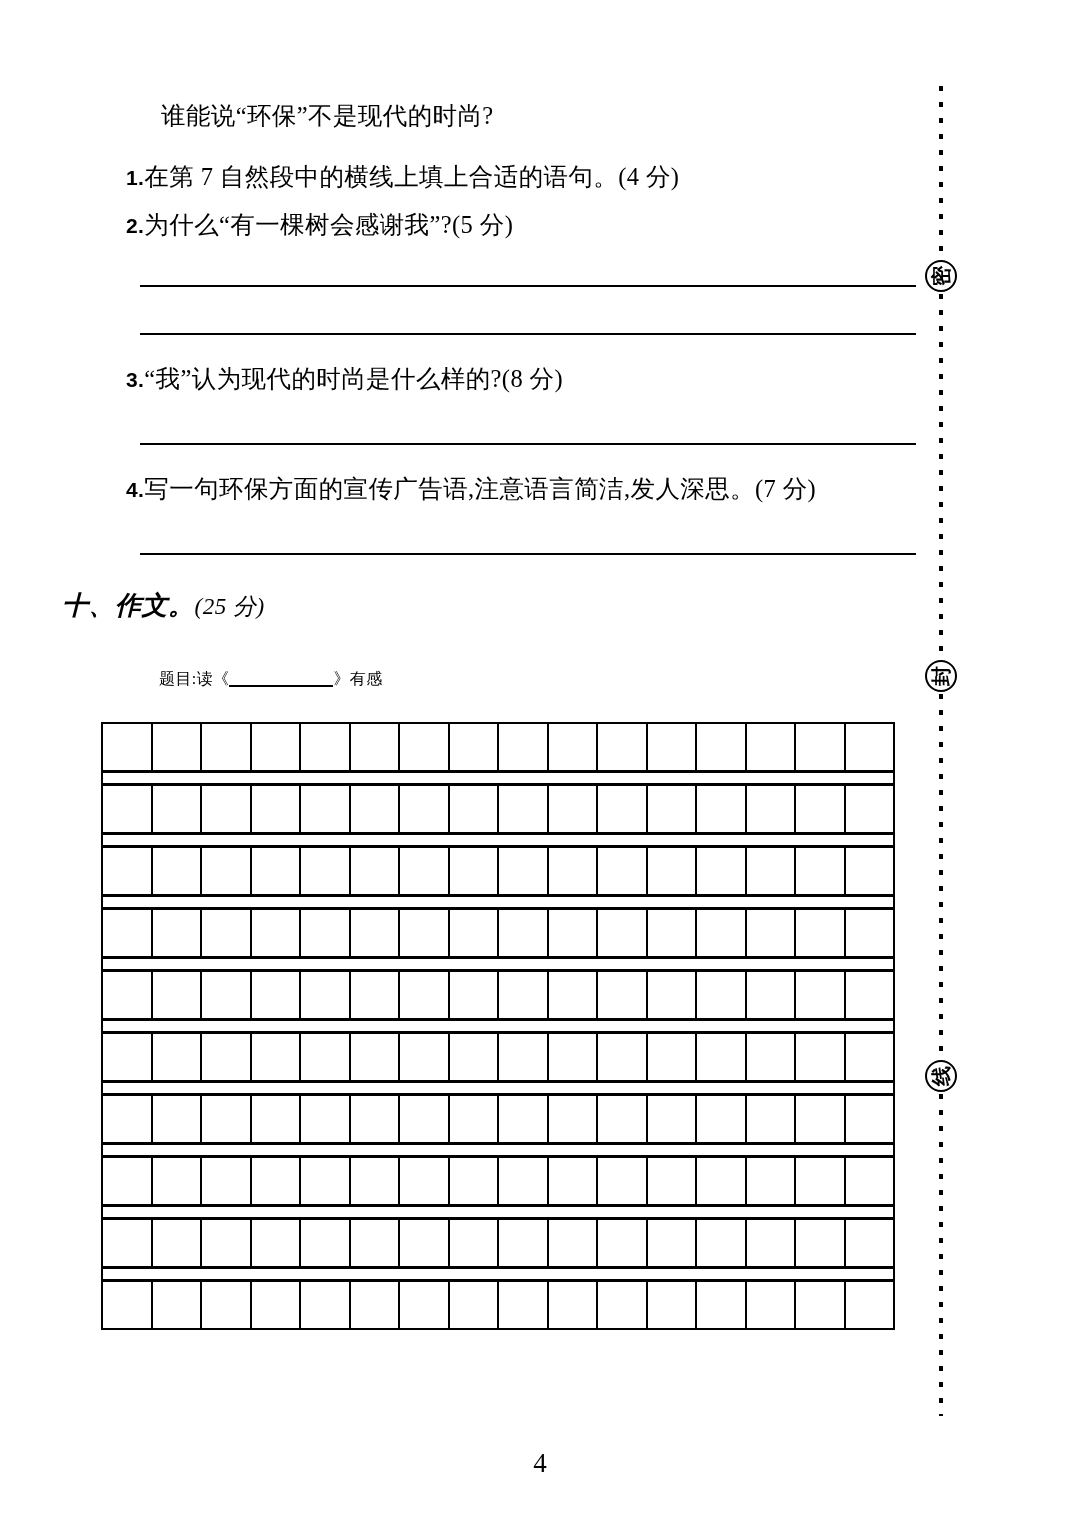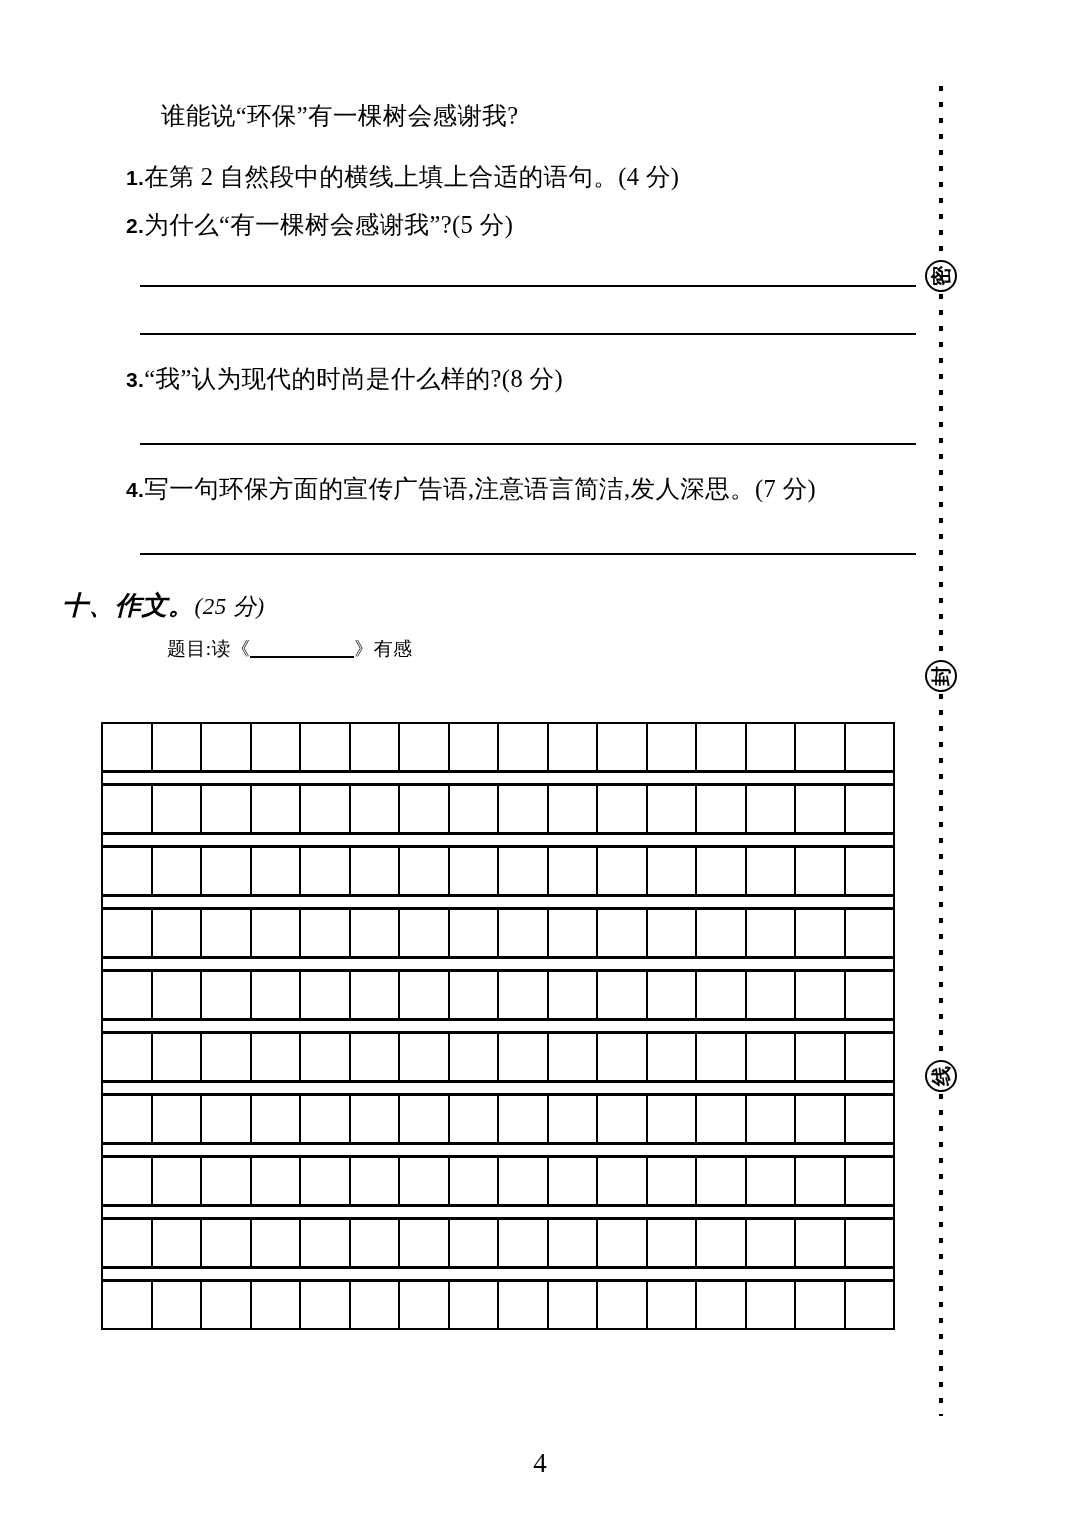--- a/index.html
+++ b/index.html
@@ -78,24 +78,25 @@
     font-style: italic;
   }
   .sec-head .pts {
     font-family: "Liberation Serif", serif;
     font-weight: normal;
     font-size: 23px;
   }
 
   .comp-line {
     position: absolute;
-    left: 167px;
-    font-size: 19px;
+    left: 159px;
+    font-size: 16px;
     letter-spacing: 0.4px;
     white-space: nowrap;
+    margin-top: 33px;
   }
   .comp-title  { top: 636px; }
   .comp-hint   { top: 681px; }
 
   .fillblank {
     display: inline-block;
     width: 104px;
     border-bottom: 2.4px solid #000;
     vertical-align: -3px;
   }
@@ -188,26 +189,26 @@
     font-family: "Liberation Serif", serif;
   }
 </style>
 </head>
 <body>
 
 <div class="page">
 
   <div class="content">
 
-    <p class="para indent">谁能说“环保”有一棵树会感谢我?</p>
+    <p class="para indent">谁能说“环保”不是现代的时尚?</p>
 
     <div class="sp-14"></div>
 
     <p class="qline">
-      <span class="qnum">1.</span><span>在第 2 自然段中的横线上填上合适的语句。(4 分)</span>
+      <span class="qnum">1.</span><span>在第 7 自然段中的横线上填上合适的语句。(4 分)</span>
     </p>
 
     <p class="qline">
       <span class="qnum">2.</span><span>为什么“有一棵树会感谢我”?(5 分)</span>
     </p>
 
     <div class="sp-36"></div>
     <div class="ansline"></div>
     <div class="sp-46"></div>
     <div class="ansline"></div>

